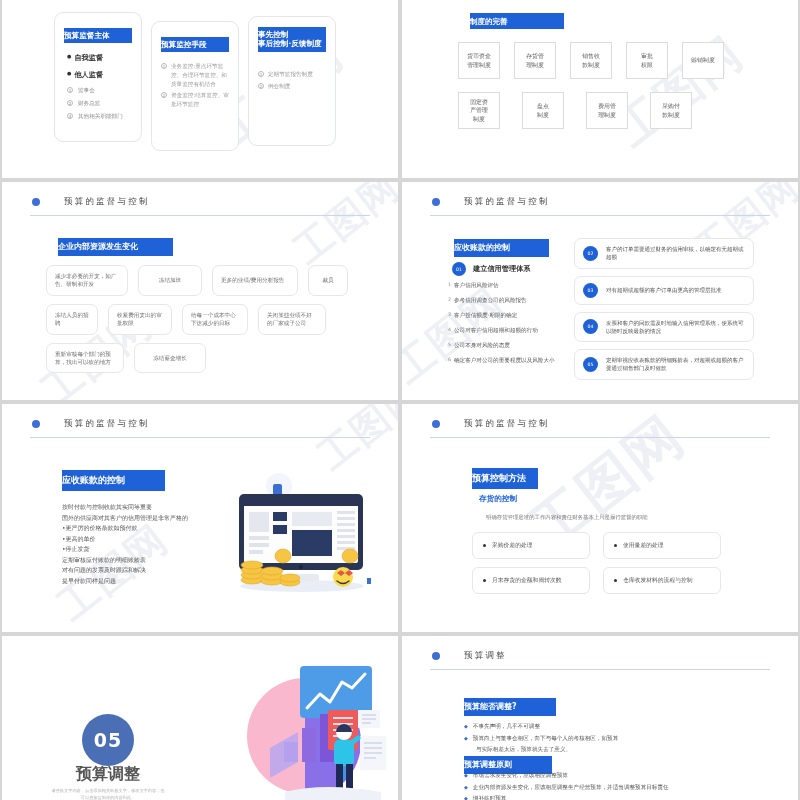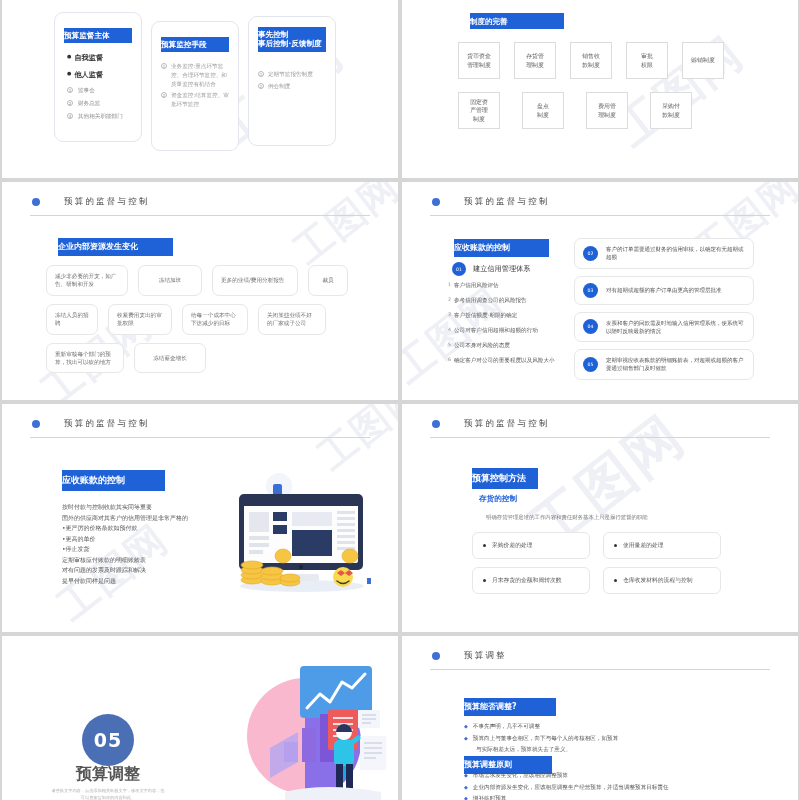--- a/index.html
+++ b/index.html
@@ -114,21 +114,21 @@
     padding: 6px 8px; display: flex; align-items: center;
   }
 
   
   .s4-ribbon { position: absolute; top: 57px; left: 52px; width: 95px; font-size: 8px; padding: 4px 0; }
   .s4-step { position: absolute; top: 80px; left: 50px; display: flex; align-items: center; gap: 7px; }
   .s4-badge {
     width: 14px; height: 14px; border-radius: 50%; background: #1f62d8;
     color: #fff; font-size: 4.6px; display: flex; align-items: center; justify-content: center;
   }
-  .s4-step .lbl { font-size: 7.2px; font-weight: normal; color: #333; }
+  .s4-step .lbl { font-size: 7.2px; font-weight: bold; color: #333; }
   .s4-list { position: absolute; top: 100px; left: 46px; width: 155px; }
   .s4-item { font-size: 5.6px; color: #555; margin-bottom: 7px; display: flex; gap: 3px; }
   .s4-item .idx { color: #888; font-size: 4.6px; }
   .s4-cards { position: absolute; top: 56px; left: 172px; width: 180px; }
   .s4-card {
     border: 1px solid #e7e7e7; border-radius: 7px; background: #fff;
     display: flex; align-items: center; gap: 8px;
     padding: 6px 8px; margin-bottom: 7px;
   }
   .s4-card .num {

